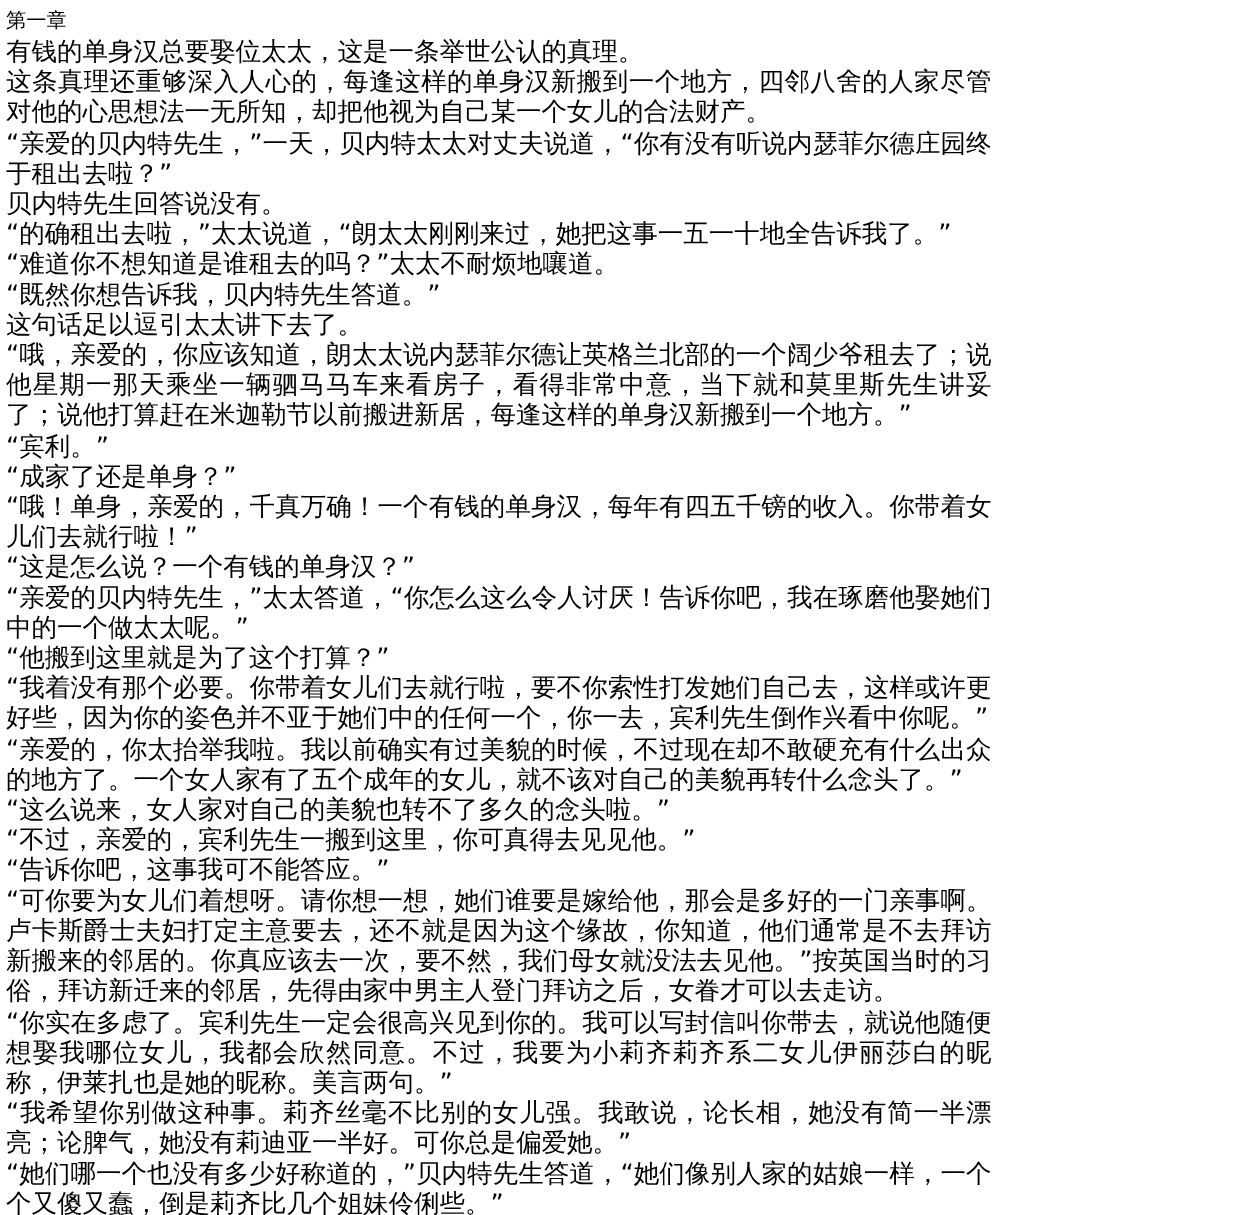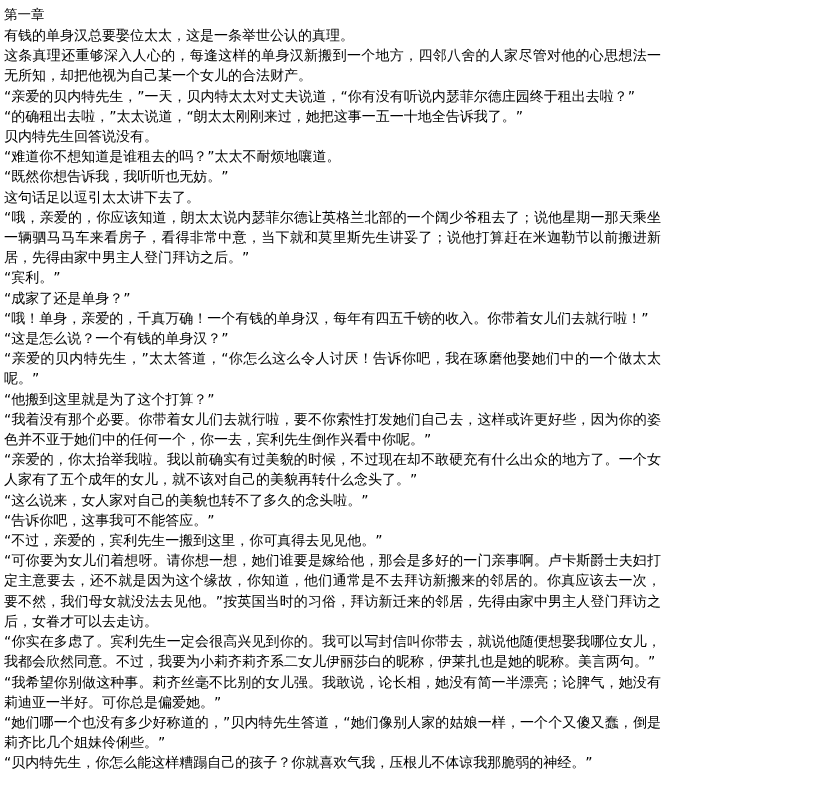--- a/index.html
+++ b/index.html
@@ -20,55 +20,55 @@
     width: 667px;
   }
   .chapter-title {
     font-size: 13.5px;
     line-height: 20px;
     margin: 0 0 1px 0;
     font-weight: normal;
     color: #000;
   }
   .para {
-    font-size: 14px;
+    font-size: 17px;
     line-height: 20.2px;
     margin: 0;
     padding: 0;
     text-align: justify;
     text-justify: inter-ideograph;
     color: #000;
     word-break: break-all;
   }
 </style>
 </head>
 <body>
 
 <div id="doc">
   <div class="chapter-title">第一章</div>
   <div id="body-text">
       <p class="para">有钱的单身汉总要娶位太太，这是一条举世公认的真理。</p>
       <p class="para">这条真理还重够深入人心的，每逢这样的单身汉新搬到一个地方，四邻八舍的人家尽管对他的心思想法一无所知，却把他视为自己某一个女儿的合法财产。</p>
       <p class="para">“亲爱的贝内特先生，”一天，贝内特太太对丈夫说道，“你有没有听说内瑟菲尔德庄园终于租出去啦？”</p>
+      <p class="para">贝内特先生回答说没有。</p>
       <p class="para">“的确租出去啦，”太太说道，“朗太太刚刚来过，她把这事一五一十地全告诉我了。”</p>
-      <p class="para">贝内特先生回答说没有。</p>
       <p class="para">“难道你不想知道是谁租去的吗？”太太不耐烦地嚷道。</p>
-      <p class="para">“既然你想告诉我，我听听也无妨。”</p>
+      <p class="para">“既然你想告诉我，贝内特先生答道。”</p>
       <p class="para">这句话足以逗引太太讲下去了。</p>
-      <p class="para">“哦，亲爱的，你应该知道，朗太太说内瑟菲尔德让英格兰北部的一个阔少爷租去了；说他星期一那天乘坐一辆驷马马车来看房子，看得非常中意，当下就和莫里斯先生讲妥了；说他打算赶在米迦勒节以前搬进新居，先得由家中男主人登门拜访之后。”</p>
+      <p class="para">“哦，亲爱的，你应该知道，朗太太说内瑟菲尔德让英格兰北部的一个阔少爷租去了；说他星期一那天乘坐一辆驷马马车来看房子，看得非常中意，当下就和莫里斯先生讲妥了；说他打算赶在米迦勒节以前搬进新居，每逢这样的单身汉新搬到一个地方。”</p>
       <p class="para">“宾利。”</p>
       <p class="para">“成家了还是单身？”</p>
       <p class="para">“哦！单身，亲爱的，千真万确！一个有钱的单身汉，每年有四五千镑的收入。你带着女儿们去就行啦！”</p>
       <p class="para">“这是怎么说？一个有钱的单身汉？”</p>
       <p class="para">“亲爱的贝内特先生，”太太答道，“你怎么这么令人讨厌！告诉你吧，我在琢磨他娶她们中的一个做太太呢。”</p>
       <p class="para">“他搬到这里就是为了这个打算？”</p>
       <p class="para">“我着没有那个必要。你带着女儿们去就行啦，要不你索性打发她们自己去，这样或许更好些，因为你的姿色并不亚于她们中的任何一个，你一去，宾利先生倒作兴看中你呢。”</p>
       <p class="para">“亲爱的，你太抬举我啦。我以前确实有过美貌的时候，不过现在却不敢硬充有什么出众的地方了。一个女人家有了五个成年的女儿，就不该对自己的美貌再转什么念头了。”</p>
       <p class="para">“这么说来，女人家对自己的美貌也转不了多久的念头啦。”</p>
+      <p class="para">“不过，亲爱的，宾利先生一搬到这里，你可真得去见见他。”</p>
       <p class="para">“告诉你吧，这事我可不能答应。”</p>
-      <p class="para">“不过，亲爱的，宾利先生一搬到这里，你可真得去见见他。”</p>
       <p class="para">“可你要为女儿们着想呀。请你想一想，她们谁要是嫁给他，那会是多好的一门亲事啊。卢卡斯爵士夫妇打定主意要去，还不就是因为这个缘故，你知道，他们通常是不去拜访新搬来的邻居的。你真应该去一次，要不然，我们母女就没法去见他。”按英国当时的习俗，拜访新迁来的邻居，先得由家中男主人登门拜访之后，女眷才可以去走访。</p>
       <p class="para">“你实在多虑了。宾利先生一定会很高兴见到你的。我可以写封信叫你带去，就说他随便想娶我哪位女儿，我都会欣然同意。不过，我要为小莉齐莉齐系二女儿伊丽莎白的昵称，伊莱扎也是她的昵称。美言两句。”</p>
       <p class="para">“我希望你别做这种事。莉齐丝毫不比别的女儿强。我敢说，论长相，她没有简一半漂亮；论脾气，她没有莉迪亚一半好。可你总是偏爱她。”</p>
       <p class="para">“她们哪一个也没有多少好称道的，”贝内特先生答道，“她们像别人家的姑娘一样，一个个又傻又蠢，倒是莉齐比几个姐妹伶俐些。”</p>
       <p class="para">“贝内特先生，你怎么能这样糟蹋自己的孩子？你就喜欢气我，压根儿不体谅我那脆弱的神经。”</p>
     </div>
 </div>
 
 </body></html>

